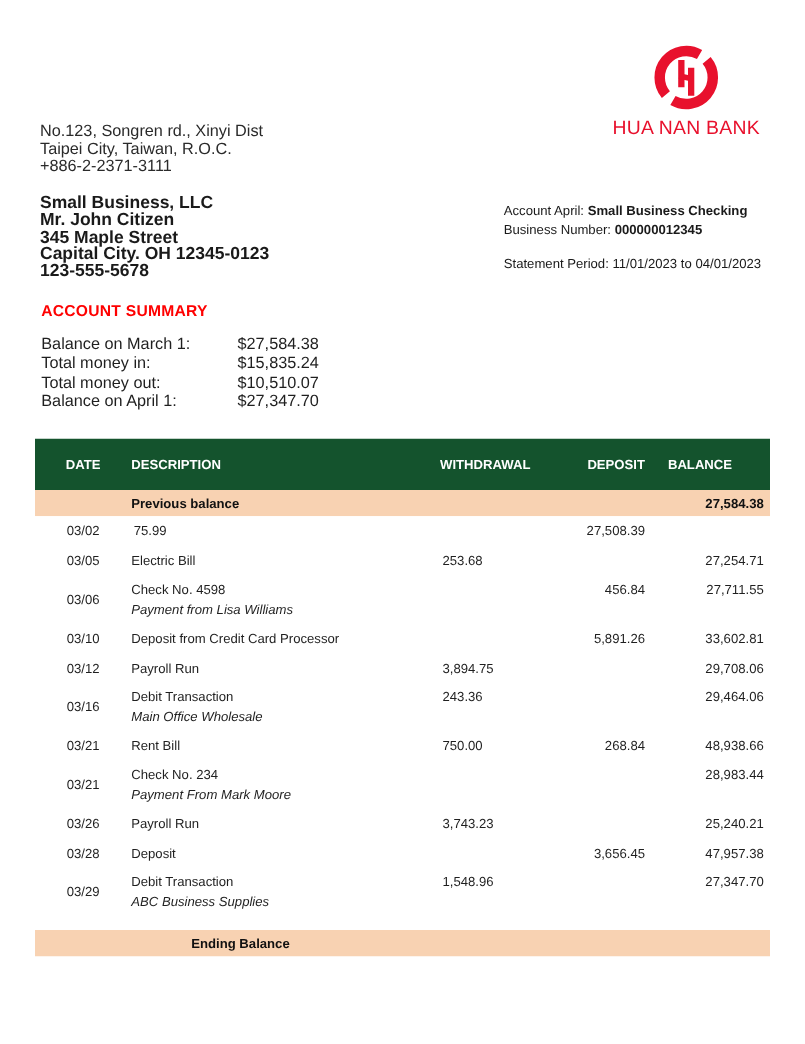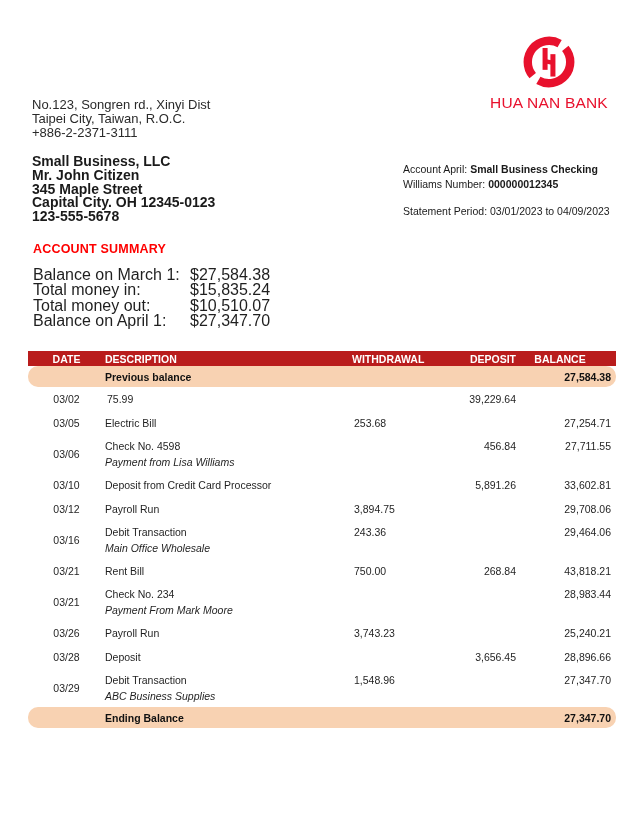--- a/index.html
+++ b/index.html
@@ -36,44 +36,44 @@
     font-size:15.5px;font-weight:normal;letter-spacing:.2px;
     color:#E8112D;white-space:nowrap;
   }
   
   .summary-title{
     position:absolute;left:33px;top:242px;
     font-size:12.5px;font-weight:bold;color:#FE0000;letter-spacing:.2px;
   }
   .summary-rows{
     position:absolute;left:33px;top:267px;
-    font-size:16px;line-height:15.4px;color:#1f1f1f;
+    font-size:13px;line-height:15.4px;color:#1f1f1f;
   }
   .summary-row .s-label{display:inline-block;width:157px;}
   
   .txn-table{
     position:absolute;left:28px;top:351px;width:588px;
     font-size:10.5px;color:#1f1f1f;
   }
   .t-head,.t-row{
     display:grid;
     grid-template-columns:77px 247px 93px 76px 95px;
   }
   .t-head{
-    height:15px;align-items:center;
-    background:#b91c1c;color:#ffffff;font-weight:bold;font-size:10.5px;
+    height:41px;align-items:center;
+    background:#14532d;color:#ffffff;font-weight:bold;font-size:10.5px;
   }
   .t-row{align-items:center;min-height:24px;background:#ffffff;}
   .t-row.double{min-height:38px;align-items:start;}
   .t-row.double .cell{padding-top:5px;}
   .t-row.double .date{align-self:center;padding-top:0;}
   .t-row.highlight{
-    background:#F8D2B2;min-height:21px;font-weight:bold;color:#111111;border-radius:10px;
-  }
-  .t-row.ending{margin-top:0;}
+    background:#F8D2B2;min-height:21px;font-weight:bold;color:#111111;
+  }
+  .t-row.ending{margin-top:11px;gap:48px;}
   .cell.date{text-align:center;}
   .cell.wd{text-align:left;padding-left:2px;}
   .cell.dep{text-align:right;padding-right:5px;}
   .cell.bal{text-align:right;padding-right:5px;}
   .t-head .h-date{text-align:center;}
   .t-head .h-dep{text-align:right;padding-right:5px;}
   .t-head .h-bal{text-align:center;padding-right:17px;}
   .desc-note{font-style:italic;padding-top:4px;}
 </style>
 </head>
@@ -101,22 +101,22 @@
   <div class="customer-block">
     <div>Small Business, LLC</div>
     <div>Mr. John Citizen</div>
     <div>345 Maple Street</div>
     <div>Capital City. OH 12345-0123</div>
     <div>123-555-5678</div>
   </div>
 
   <div class="account-info">
     <div><span>Account April: </span><b>Small Business Checking</b></div>
-    <div><span>Williams Number: </span><b>000000012345</b></div>
-    <div class="statement-period">Statement Period: 03/01/2023 to 04/09/2023</div>
+    <div><span>Business Number: </span><b>000000012345</b></div>
+    <div class="statement-period">Statement Period: 11/01/2023 to 04/01/2023</div>
   </div>
 
   <div class="summary-title">ACCOUNT SUMMARY</div>
   <div class="summary-rows">
     <div class="summary-row"><span class="s-label">Balance on March 1:</span><span>$27,584.38</span></div>
     <div class="summary-row"><span class="s-label">Total money in:</span><span>$15,835.24</span></div>
     <div class="summary-row"><span class="s-label">Total money out:</span><span>$10,510.07</span></div>
     <div class="summary-row"><span class="s-label">Balance on April 1:</span><span>$27,347.70</span></div>
   </div>
 
@@ -135,21 +135,21 @@
       <div class="cell wd"></div>
       <div class="cell dep"></div>
       <div class="cell bal">27,584.38</div>
     </div>
 
     <div>
         <div class="t-row">
           <div class="cell date">03/02</div>
           <div class="cell wd">75.99</div>
           <div class="cell dep"></div>
-          <div class="cell bal">39,229.64</div>
+          <div class="cell bal">27,508.39</div>
         </div>
         <div class="t-row">
           <div class="cell date">03/05</div>
           <div class="cell desc">
             <div class="desc-main">Electric Bill</div>
           </div>
           <div class="cell wd">253.68</div>
           <div class="cell dep"></div>
           <div class="cell bal">27,254.71</div>
         </div>
@@ -191,21 +191,21 @@
           <div class="cell dep"></div>
           <div class="cell bal">29,464.06</div>
         </div>
         <div class="t-row">
           <div class="cell date">03/21</div>
           <div class="cell desc">
             <div class="desc-main">Rent Bill</div>
           </div>
           <div class="cell wd">750.00</div>
           <div class="cell dep">268.84</div>
-          <div class="cell bal">43,818.21</div>
+          <div class="cell bal">48,938.66</div>
         </div>
         <div class="t-row double">
           <div class="cell date">03/21</div>
           <div class="cell desc">
             <div class="desc-main">Check No. 234</div>
             <div class="desc-note">Payment From Mark Moore</div>
           </div>
           <div class="cell wd"></div>
           <div class="cell dep"></div>
           <div class="cell bal">28,983.44</div>
@@ -219,21 +219,21 @@
           <div class="cell dep"></div>
           <div class="cell bal">25,240.21</div>
         </div>
         <div class="t-row">
           <div class="cell date">03/28</div>
           <div class="cell desc">
             <div class="desc-main">Deposit</div>
           </div>
           <div class="cell wd"></div>
           <div class="cell dep">3,656.45</div>
-          <div class="cell bal">28,896.66</div>
+          <div class="cell bal">47,957.38</div>
         </div>
         <div class="t-row double">
           <div class="cell date">03/29</div>
           <div class="cell desc">
             <div class="desc-main">Debit Transaction</div>
             <div class="desc-note">ABC Business Supplies</div>
           </div>
           <div class="cell wd">1,548.96</div>
           <div class="cell dep"></div>
           <div class="cell bal">27,347.70</div>

